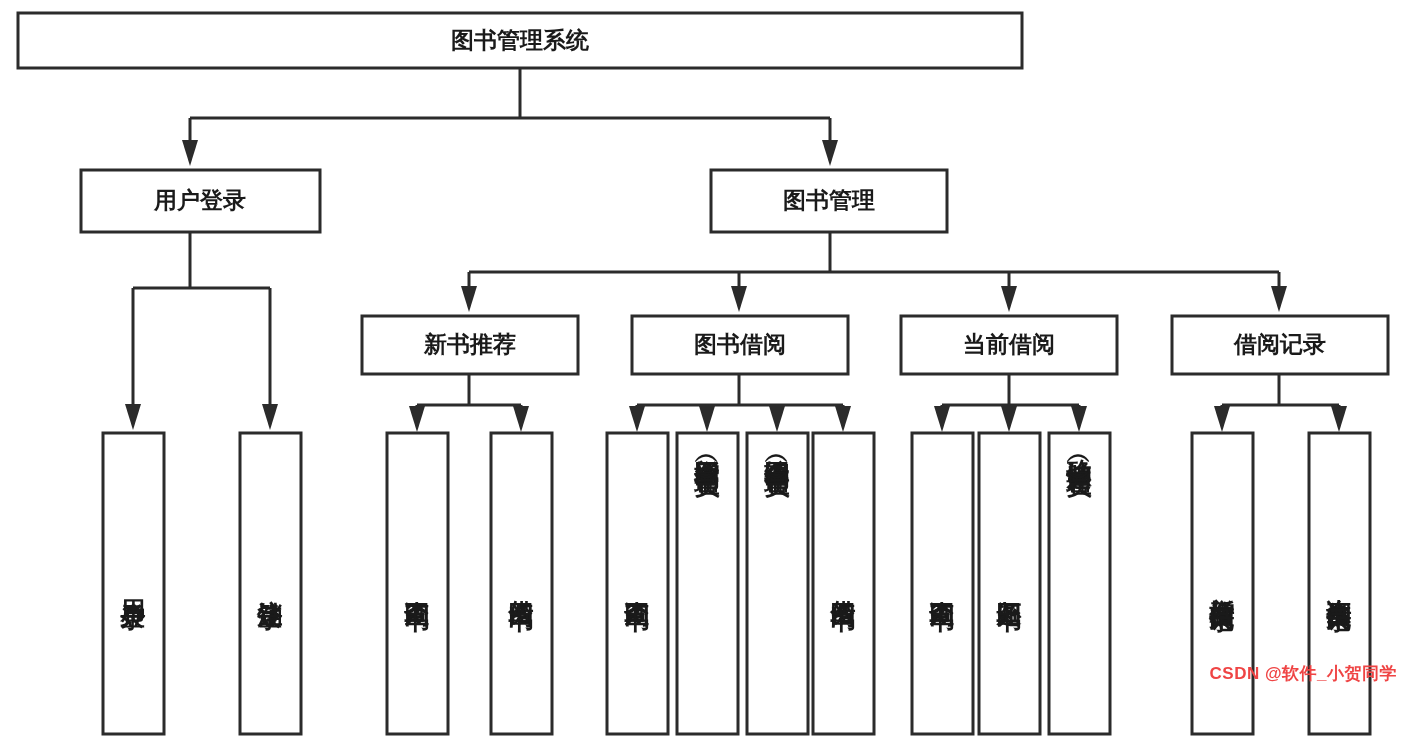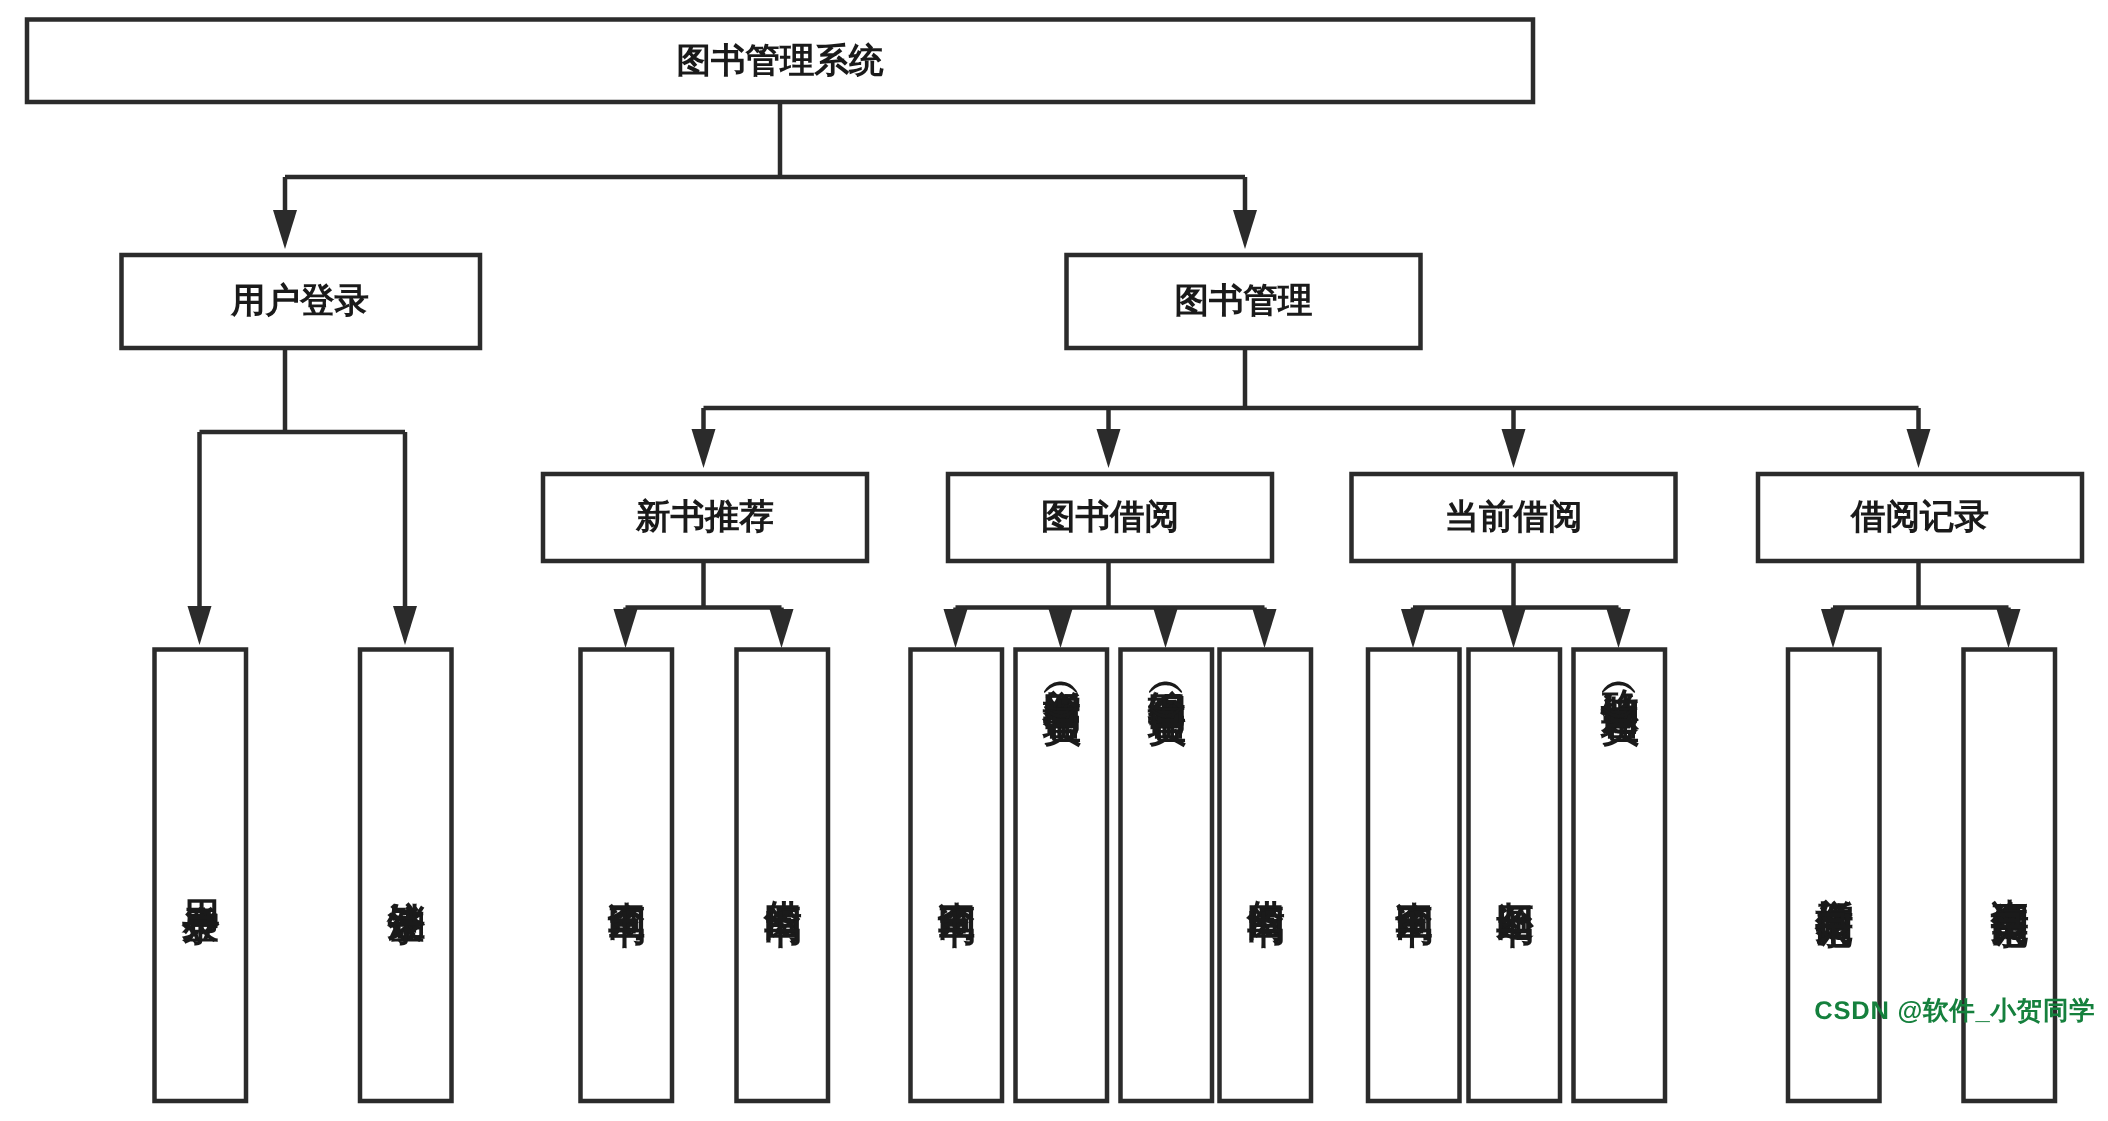--- a/index.html
+++ b/index.html
@@ -49,21 +49,21 @@
   .arrow-head {
     fill: #2b2b2b;
     stroke: none;
   }
   .watermark {
     position: absolute;
     right: 8px;
     bottom: 6px;
     font-family: "Liberation Sans", "DejaVu Sans", sans-serif;
     font-size: 17px;
-    color: #15803d;
+    color: #ef4444;
     letter-spacing: 0.5px;
     white-space: nowrap;
     pointer-events: none;
   }
   .vtext-box {
     position: absolute;
     display: flex;
     align-items: center;
     justify-content: center;
     box-sizing: border-box;

